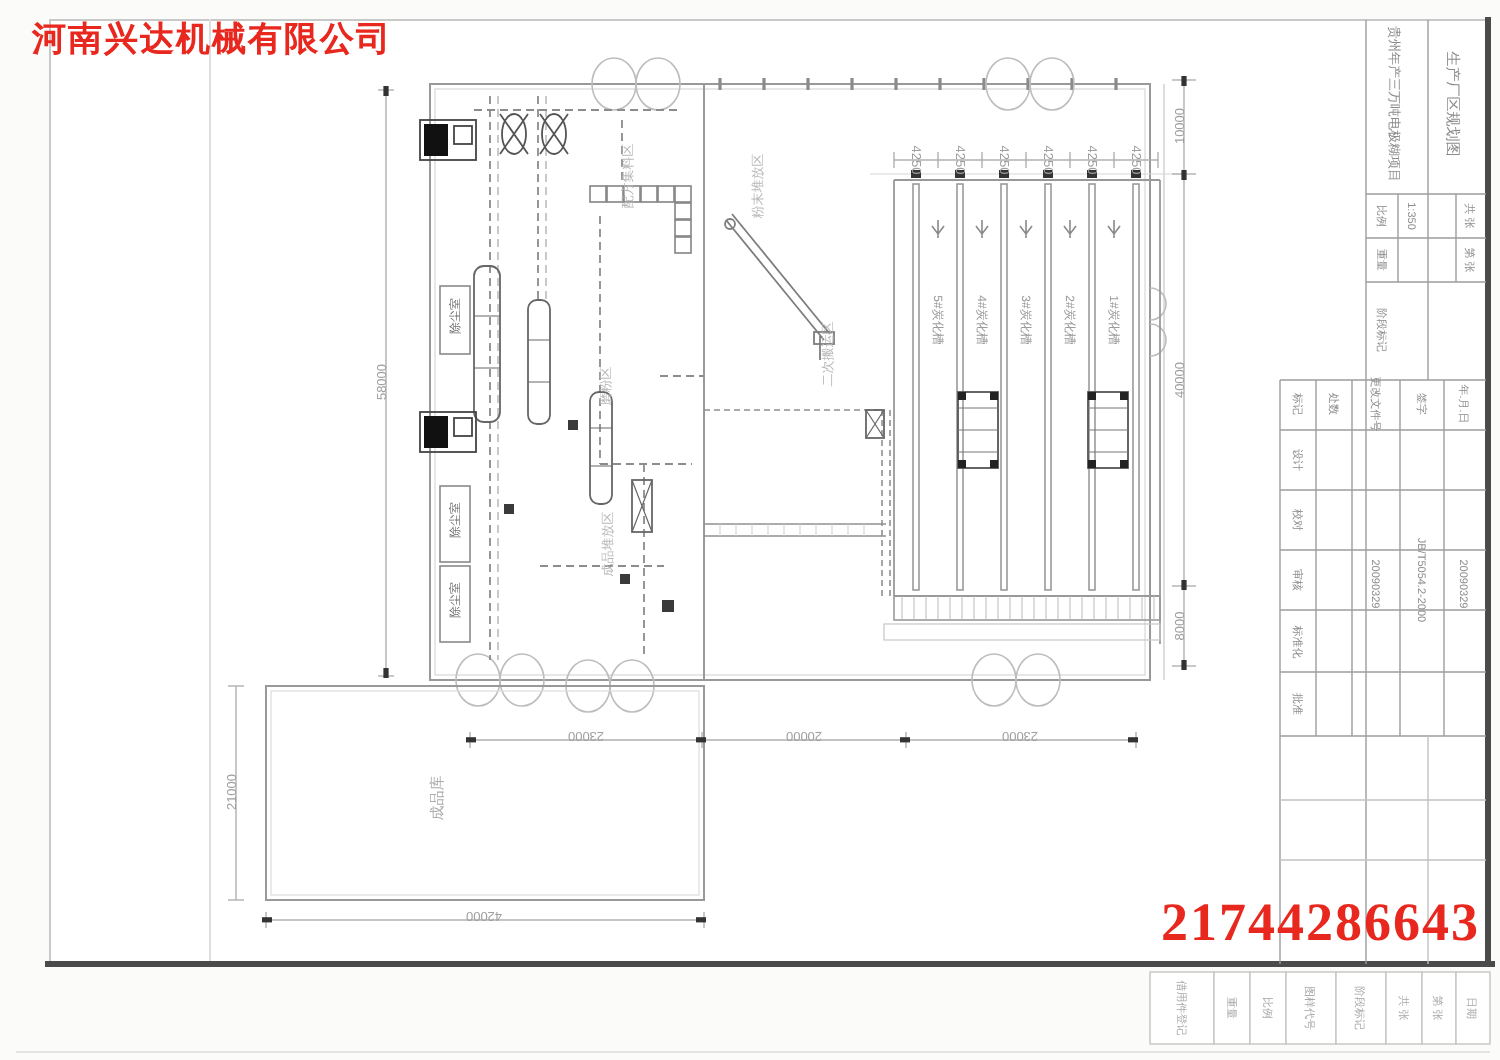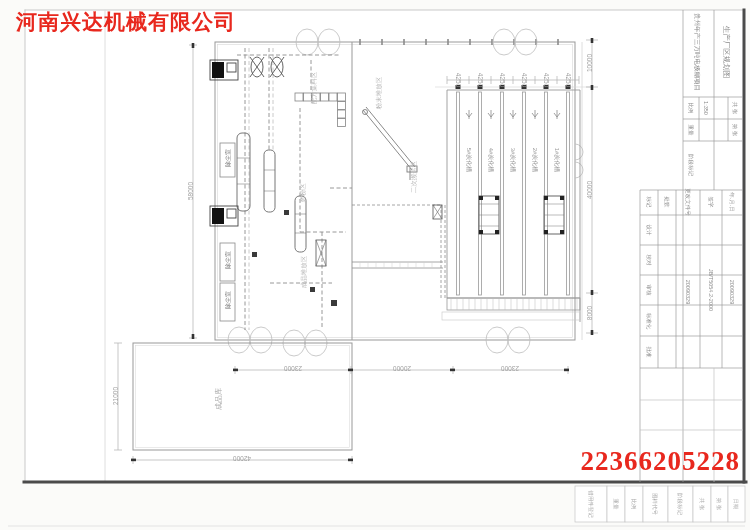--- a/index.html
+++ b/index.html
@@ -10,21 +10,21 @@
   .d{font-size:6.5px;fill:#9f9f9f;}
   .a{font-size:6.5px;fill:#b8b8b8;}
   .lane{font-size:6px;fill:#9a9a9a;}
   .dust{font-size:6px;fill:#6e6e6e;}
   .wh{font-size:7.5px;fill:#aaaaaa;}
   .tb{font-size:5.5px;fill:#8c8c8c;}
   .tbP{font-size:6.5px;fill:#8a8a8a;}
   .tbT{font-size:7.5px;fill:#8a8a8a;}
   .strip{font-size:5.5px;fill:#a8a8a8;}
   #company{position:absolute;left:16px;top:8px;font-family:"Liberation Serif",serif;
-    font-weight:bold;font-size:21px;color:#e8281e;letter-spacing:1px;white-space:nowrap;}
+    font-weight:bold;font-size:17px;color:#e8281e;letter-spacing:1px;white-space:nowrap;}
   #phone{position:absolute;right:10px;top:446px;font-family:"Liberation Serif",serif;
     font-weight:bold;font-size:27px;color:#e8281e;letter-spacing:1px;white-space:nowrap;}
 </style>
 </head>
 <body>
 
 <div id="stage">
 
 <svg width="750" height="530" viewBox="0 0 750 530">
 
@@ -370,15 +370,15 @@
   <text class="strip" text-anchor="middle" x="655" y="506" transform="rotate(90 655 504)">图样代号</text>
   <text class="strip" text-anchor="middle" x="680" y="506" transform="rotate(90 680 504)">阶段标记</text>
   <text class="strip" text-anchor="middle" x="702" y="506" transform="rotate(90 702 504)">共 张</text>
   <text class="strip" text-anchor="middle" x="719" y="506" transform="rotate(90 719 504)">第 张</text>
   <text class="strip" text-anchor="middle" x="736" y="506" transform="rotate(90 736 504)">日期</text>
   <line x1="8" y1="526" x2="745" y2="526" stroke="#e3e3e3" stroke-width="1"></line>
 
 </svg>
 
 <div id="company">河南兴达机械有限公司</div>
-<div id="phone">22366205228</div>
+<div id="phone">21744286643</div>
 
 </div>
 
 </body></html>

